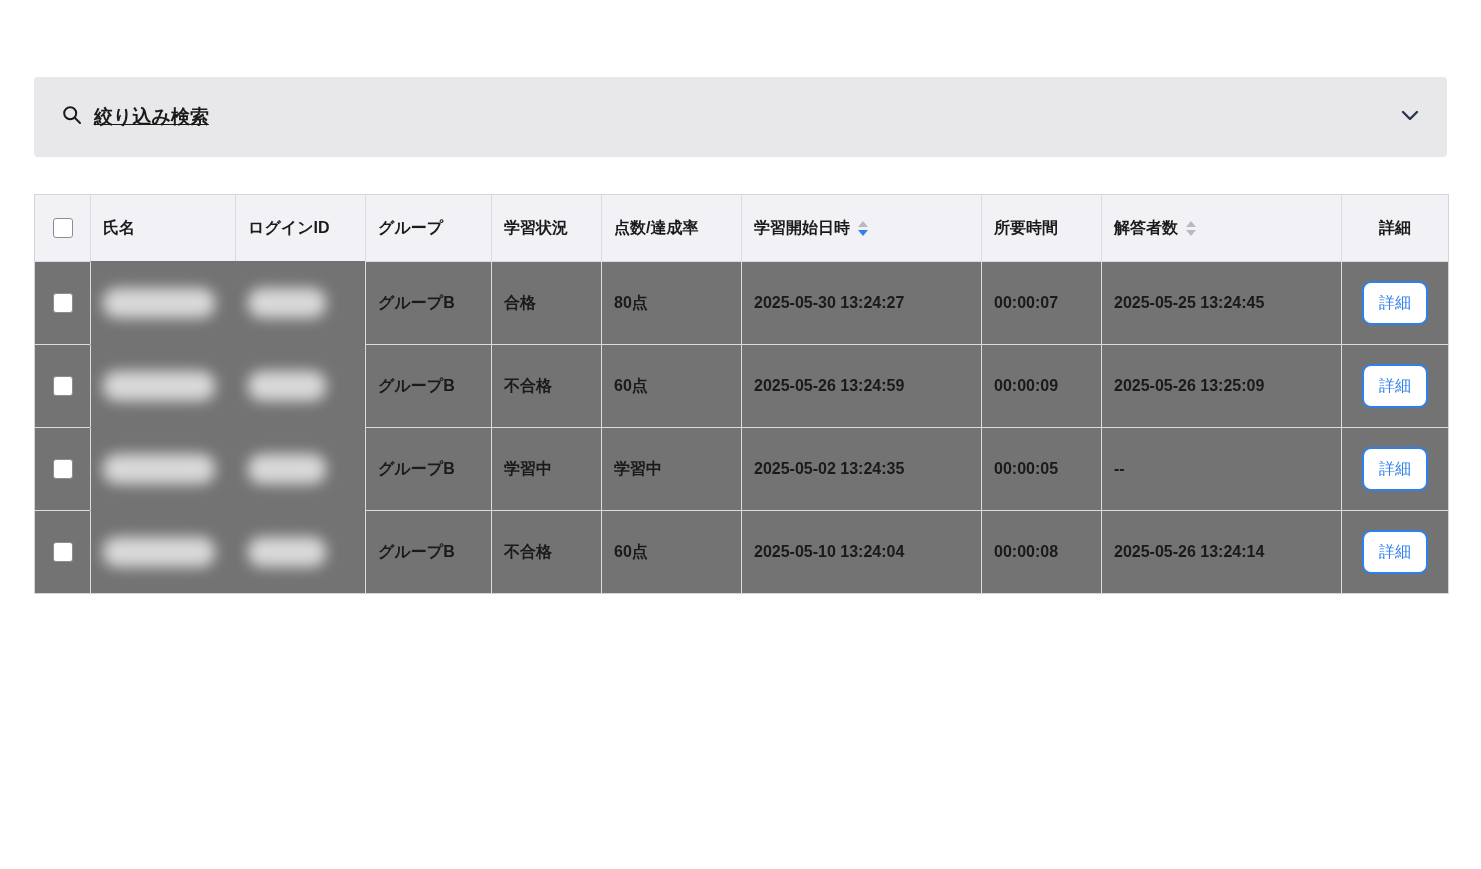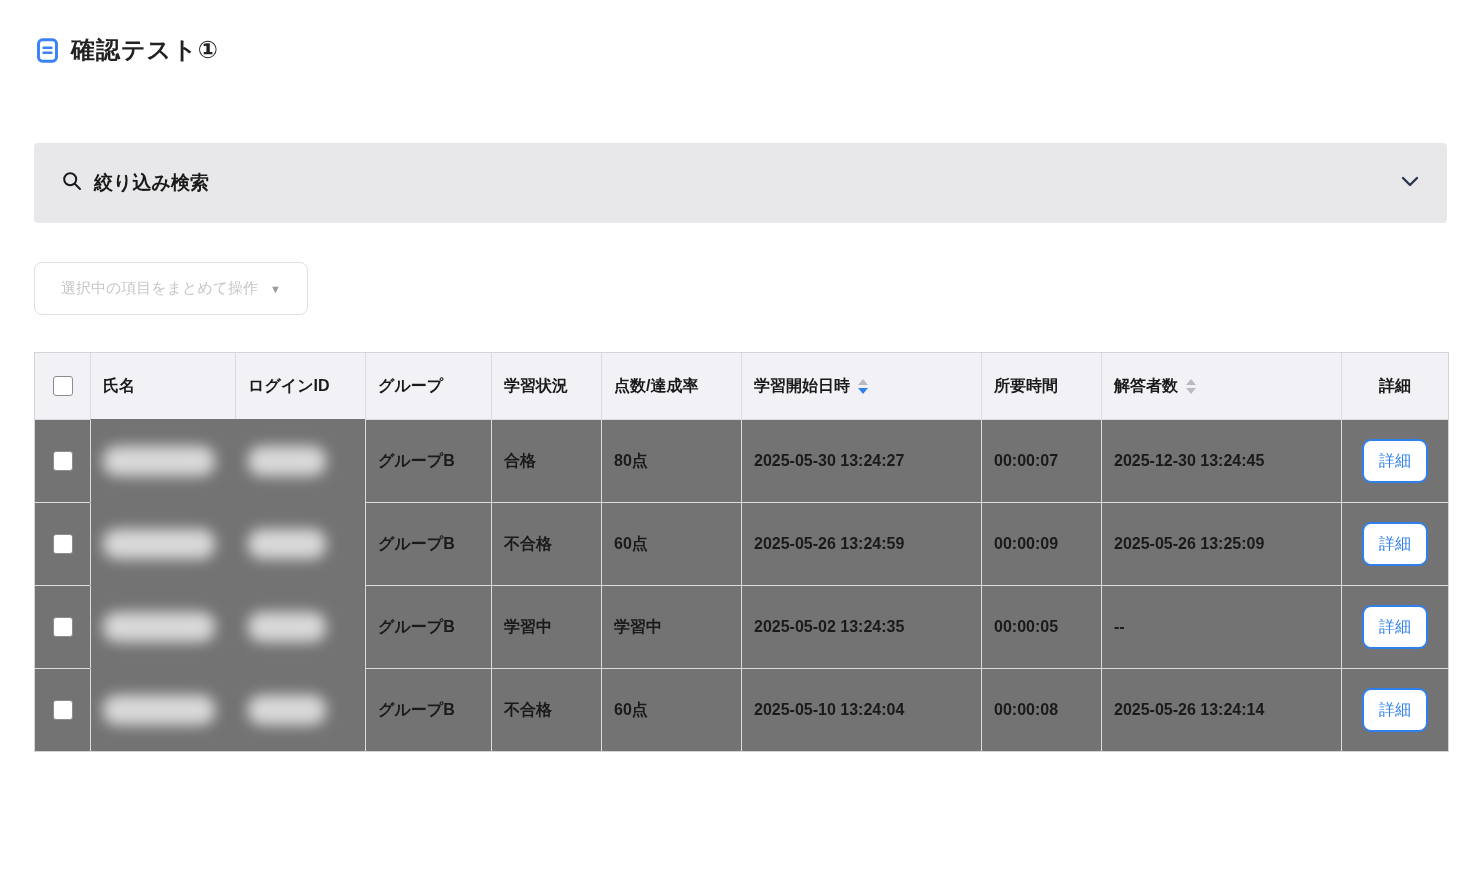--- a/index.html
+++ b/index.html
@@ -15,21 +15,21 @@
 
   
   .tabs { display: inline-flex; margin-top: 44px; background: #f0f0f2; border-radius: 6px; overflow: hidden; }
   .tab { height: 39px; display: flex; align-items: center; padding: 0 26px; font-size: 15px;
     color: #555; cursor: pointer; }
   .tab.active { background: #333333; color: #fff; font-weight: bold; border-radius: 6px; }
 
   
   .search-bar { margin-top: 77px; height: 80px; background: #e8e8ea; border-radius: 4px;
     display: flex; align-items: center; padding: 0 28px; cursor: pointer; }
-  .search-bar .label { font-size: 19px; font-weight: bold; margin-left: 12px; color: #1a1a1a; }
+  .search-bar .label { font-size: 19px; font-weight: bold; margin-left: 12px; color: #1a1a1a; text-decoration: underline; }
   .search-bar .spacer { flex: 1; }
 
   
   .bulk-btn { margin-top: 39px; height: 53px; padding: 0 26px; background: #fff;
     border: 1px solid #e0e0e0; border-radius: 8px; display: inline-flex; align-items: center;
     gap: 12px; font-size: 15px; color: #c6c6c6; font-family: inherit; cursor: default; }
   .bulk-btn .caret { font-size: 11px; color: #9a9a9a; }
 
   
   table { margin-top: 37px; width: 1413px; border: 1px solid #d5d5d8; border-collapse: separate;
@@ -62,54 +62,38 @@
 
   .detail-btn { display: inline-flex; align-items: center; justify-content: center;
     min-width: 66px; height: 44px; padding: 0 14px; background: #fff; border: 2px solid #2f80ed;
     border-radius: 9px; color: #2f80ed; font-size: 16px; font-family: inherit; cursor: pointer; }
 </style>
 </head>
 <body>
 
 <div class="page">
 
-  <div class="page-header">
-    <span class="doc-icon">
-      <svg width="27" height="27" viewBox="0 0 24 24" fill="none">
-        <rect x="4" y="2.5" width="16" height="19" rx="3.5" stroke="#3b82f6" stroke-width="2.6"></rect>
-        <line x1="8.5" y1="9.5" x2="15.5" y2="9.5" stroke="#3b82f6" stroke-width="2.2" stroke-linecap="round"></line>
-        <line x1="8.5" y1="14" x2="15.5" y2="14" stroke="#3b82f6" stroke-width="2.2" stroke-linecap="round"></line>
-      </svg>
-    </span>
-    <h1 class="page-title">確認テスト①</h1>
-  </div>
 
 
   <div class="search-bar">
     <span>
       <svg width="20" height="20" viewBox="0 0 20 20" fill="none">
         <circle cx="8.2" cy="8.2" r="6" stroke="#1a1a1a" stroke-width="2"></circle>
         <line x1="13" y1="13" x2="18" y2="18" stroke="#1a1a1a" stroke-width="2" stroke-linecap="round"></line>
       </svg>
     </span>
     <span class="label">絞り込み検索</span>
     <span class="spacer"></span>
     <span>
       <svg width="18" height="12" viewBox="0 0 18 12" fill="none">
         <polyline points="2,2 9,9 16,2" stroke="#2c3550" stroke-width="2.4" stroke-linecap="round" stroke-linejoin="round"></polyline>
       </svg>
     </span>
   </div>
 
-  <div>
-    <button class="bulk-btn">
-      <span>選択中の項目をまとめて操作</span>
-      <span class="caret">▼</span>
-    </button>
-  </div>
 
   <table>
     <colgroup>
       <col style="width:55px">
         <col style="width:145px">
         <col style="width:130px">
       <col style="width:126px">
         <col style="width:110px">
         <col style="width:140px">
       <col style="width:240px">
@@ -150,21 +134,21 @@
             <div class="blob name"></div>
           </td>
         <td class="redacted">
             <div class="blob id"></div>
           </td>
         <td>グループB</td>
         <td>合格</td>
         <td>80点</td>
         <td>2025-05-30 13:24:27</td>
         <td>00:00:07</td>
-        <td>2025-12-30 13:24:45</td>
+        <td>2025-05-25 13:24:45</td>
         <td class="col-detail"><button class="detail-btn">詳細</button></td>
       </tr>
       <tr>
         <td class="col-check"><input type="checkbox" class="checkbox" style=""></td>
         <td class="redacted">
             <div class="blob name"></div>
           </td>
         <td class="redacted">
             <div class="blob id"></div>
           </td>

